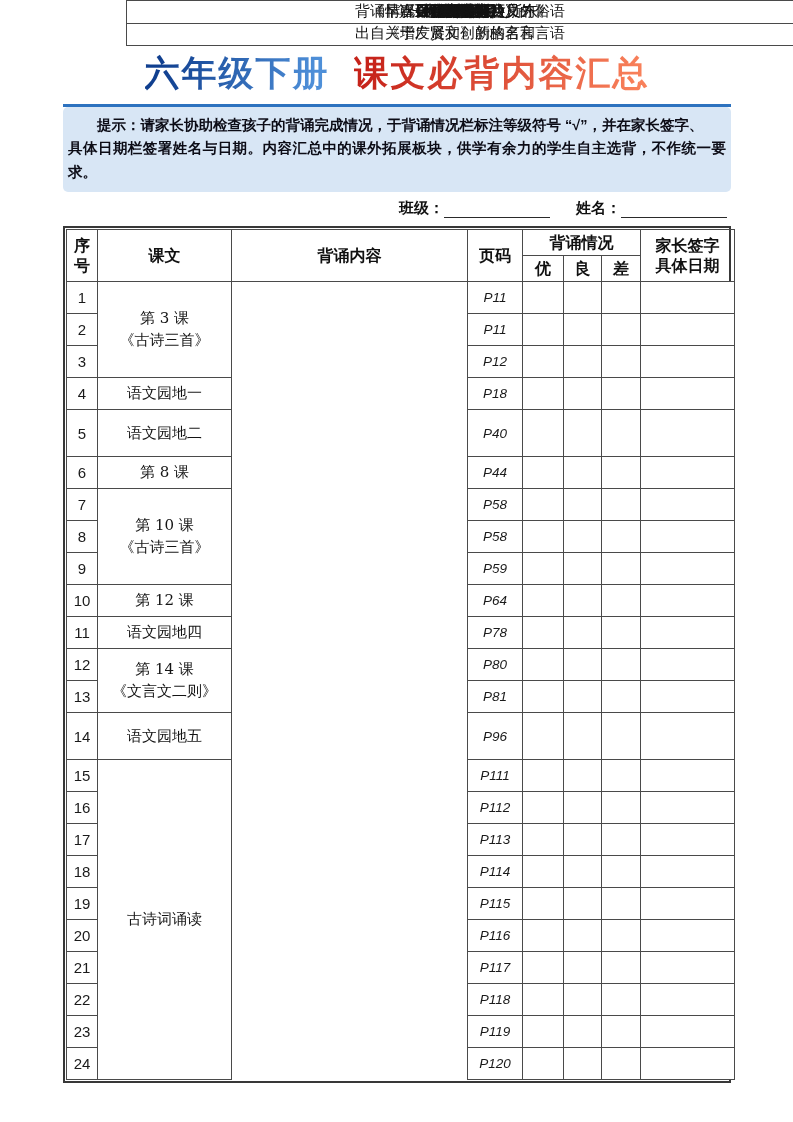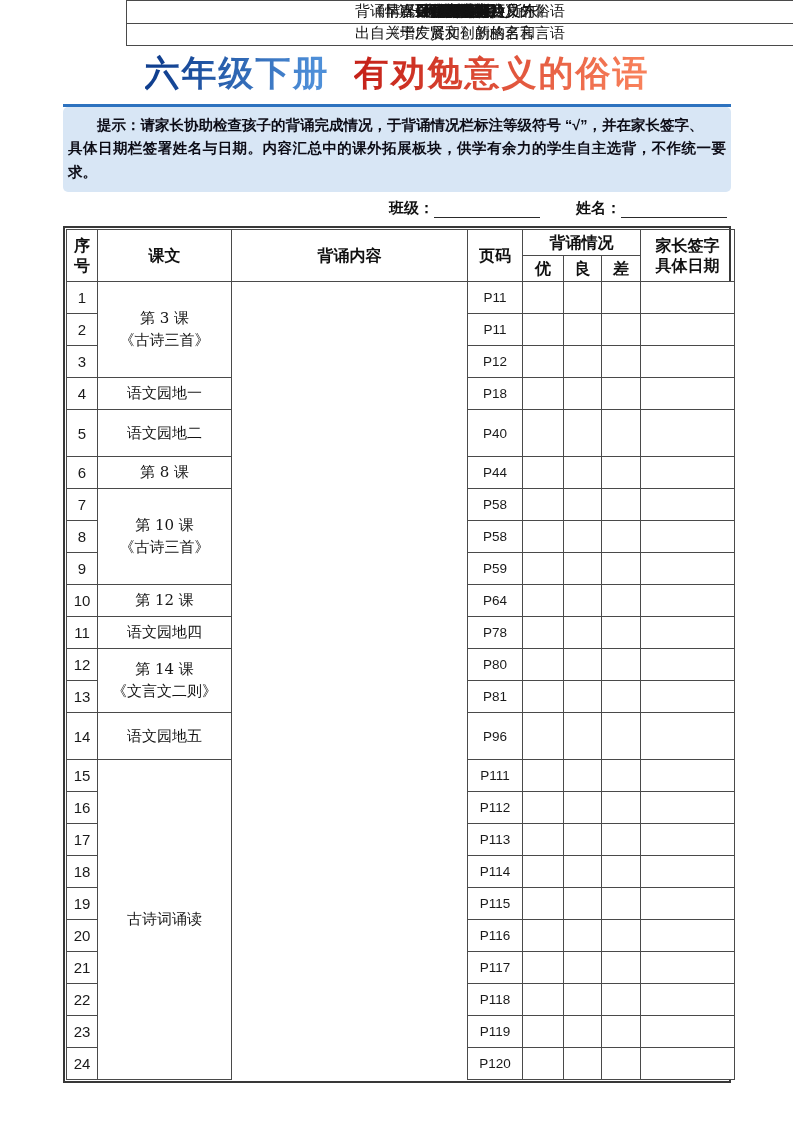--- a/index.html
+++ b/index.html
@@ -65,21 +65,21 @@
     text-align: justify;
   }
   .notice .line1 { text-indent: 2em; }
 
   
   .fields-row {
     margin-top: 7px;
     display: flex;
     justify-content: flex-end;
     align-items: flex-end;
-    gap: 36px;
+    gap: 26px;
     font-size: 15px;
     font-weight: 600;
     padding-right: 4px;
   }
   .field { display: flex; align-items: flex-end; }
   .blank-line {
     display: inline-block;
     width: 106px;
     height: 17px;
     border-bottom: 1.5px solid #2a2a2a;
@@ -133,20 +133,21 @@
     font-family: "DejaVu Serif", serif;
     font-size: 15px;
     white-space: pre-line;
     line-height: 1.45;
     color: #141414;
   }
   td.pg {
     font-size: 13.5px;
     font-family: "Liberation Sans", sans-serif;
     color: #1a1a1a;
+    font-style: italic;
   }
   td.blank { background: #fff; }
 
   
   .footer {
     position: absolute;
     left: 0;
     top: 1083px;
     width: 100%;
     text-align: center;
@@ -155,21 +156,21 @@
   }
 </style>
 </head>
 <body>
 
 <div class="page">
   <div class="content">
 
     <div class="title-row">
       <span class="title-grade">六年级下册</span>
-      <span class="title-subject">有劝勉意义的俗语</span>
+      <span class="title-subject">课文必背内容汇总</span>
     </div>
     <div class="title-rule"></div>
 
     <div class="notice">
       <div class="line1">提示：请家长协助检查孩子的背诵完成情况，于背诵情况栏标注等级符号 “√”，并在家长签字、</div>
       <div class="line2">具体日期栏签署姓名与日期。内容汇总中的课外拓展板块，供学有余力的学生自主选背，不作统一要求。</div>
     </div>
 
     <div class="fields-row">
       <div class="field">

